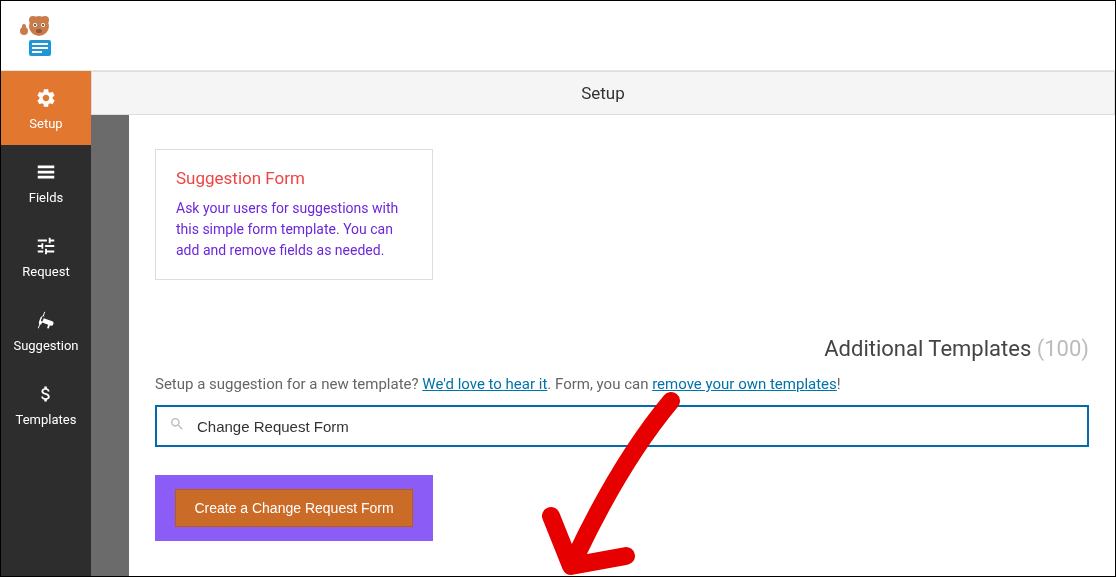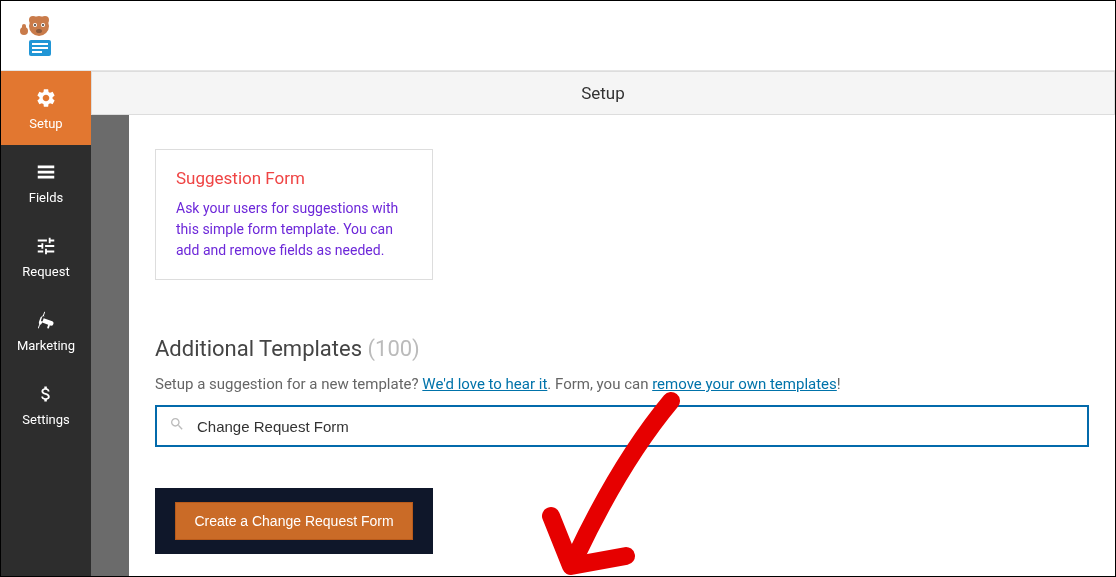--- a/index.html
+++ b/index.html
@@ -19,31 +19,31 @@
     .content-area { flex: 1; background: #6b6b6b; position: relative; }
     
     .tab-header { height: 44px; background: #f5f5f5; border: 1px solid #ddd; display: flex; align-items: center; justify-content: center; font-size: 17px; color: #333; position: absolute; top: 0; left: 0; right: 0; }
     
     .content-panel { position: absolute; top: 44px; left: 38px; right: 0; bottom: 0; background: #fff; padding: 34px 26px 20px 26px; overflow: hidden; }
     
     .template-card { border: 1px solid #ddd; padding: 18px 20px; width: 278px; }
     .template-card h3 { font-size: 17px; color: #ef4444; font-weight: 400; margin-bottom: 10px; }
     .template-card p { font-size: 14px; color: #6d28d9; line-height: 1.5; }
     
-    .section-title { margin-top: 56px; font-size: 22px; color: #444; font-weight: 400; }
+    .section-title { margin-top: 56px; font-size: 22px; color: #444; font-weight: 400; text-align: right; }
     .section-title .count { color: #bbb; }
     
     .suggestion-text { margin-top: 14px; font-size: 15px; color: #666; }
     .suggestion-text a { color: #0073aa; text-decoration: underline; }
     
     .search-wrap { margin-top: 12px; position: relative; }
     .search-input { width: 100%; height: 42px; border: 2px solid #036aab; padding: 0 12px 0 40px; font-size: 15px; color: #333; outline: none; }
     .search-icon { position: absolute; left: 14px; top: 50%; transform: translateY(-50%); color: #bbb; }
     
-    .result-card { margin-top: 41px; background: #0f172a; width: 278px; height: 66px; display: flex; align-items: center; justify-content: center; }
+    .result-card { margin-top: 28px; background: #8b5cf6; width: 278px; height: 66px; display: flex; align-items: center; justify-content: center; }
     .create-btn { background: #ca6b27; color: #fff; border: 1px solid #b85a1a; padding: 10px 18px; font-size: 14px; cursor: pointer; }
     
     .arrow-overlay { position: absolute; pointer-events: none; top: 310px; left: 430px; z-index: 10; }
   </style>
 </head>
 <body>
 
 <div class="top-bar">
   <div class="logo">
     <svg viewBox="0 0 48 48" width="48" height="48">
@@ -90,29 +90,29 @@
           </svg>
       </span>
       <span>Request</span>
     </div>
     <div class="sidebar-item">
       <span class="icon">
         <svg width="22" height="22" viewBox="0 0 24 24">
             <path d="M18 11c0-.96-.46-1.82-1.17-2.37V4.5c0-.28-.22-.5-.5-.5s-.5.22-.5.5v3.63C15.54 8.28 15 9.08 15 10v1H5c-1.1 0-2 .9-2 2v1c0 1.1.9 2 2 2h1v3c0 .55.45 1 1 1s1-.45 1-1v-3h7v1c0 .92.54 1.72 1.33 2.37v3.63c0 .28.22.5.5.5s.5-.22.5-.5v-4.13c.71-.55 1.17-1.41 1.17-2.37V11zm-1 0v3c0 .55-.45 1-1 1s-1-.45-1-1v-4c0-.55.45-1 1-1s1 .45 1 1v1z" transform="scale(-1,1) translate(-24,0) rotate(-20 12 12)"></path>
           </svg>
       </span>
-      <span>Marketing</span>
+      <span>Suggestion</span>
     </div>
     <div class="sidebar-item">
       <span class="icon">
         <svg width="20" height="20" viewBox="0 0 24 24">
             <path d="M11.8 10.9c-2.27-.59-3-1.2-3-2.15 0-1.09 1.01-1.85 2.7-1.85 1.78 0 2.44.85 2.5 2.1h2.21c-.07-1.72-1.12-3.3-3.21-3.81V3h-3v2.16c-1.94.42-3.5 1.68-3.5 3.61 0 2.31 1.91 3.46 4.7 4.13 2.5.6 3 1.48 3 2.41 0 .69-.49 1.79-2.7 1.79-2.06 0-2.87-.92-2.98-2.1h-2.2c.12 2.19 1.76 3.42 3.68 3.83V21h3v-2.15c1.95-.37 3.5-1.5 3.5-3.55 0-2.84-2.43-3.81-4.7-4.4z"></path>
           </svg>
       </span>
-      <span>Settings</span>
+      <span>Templates</span>
     </div>
   </div>
 
   <div class="content-area">
     <div class="tab-header">
       <span>Setup</span>
     </div>
 
     <div class="content-panel">
       <div class="template-card">

